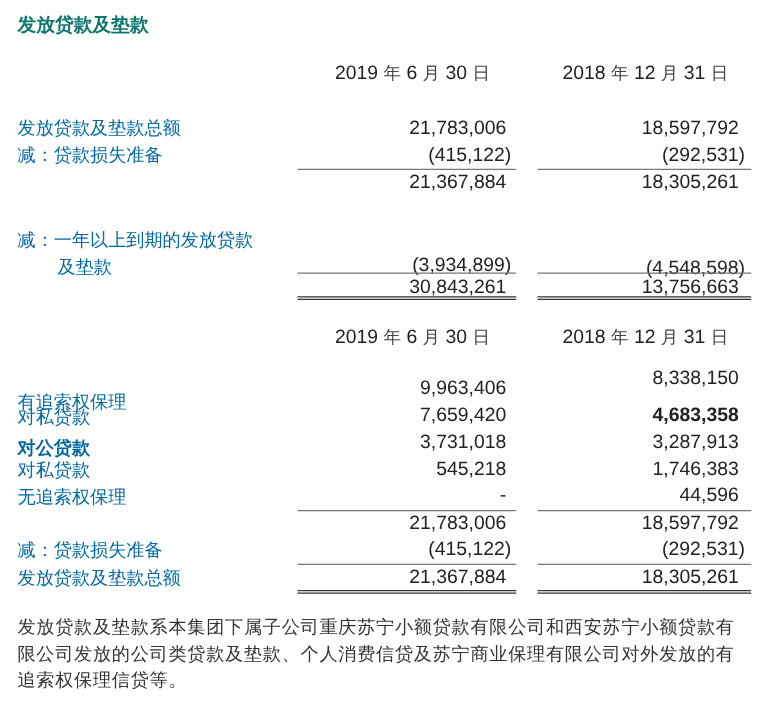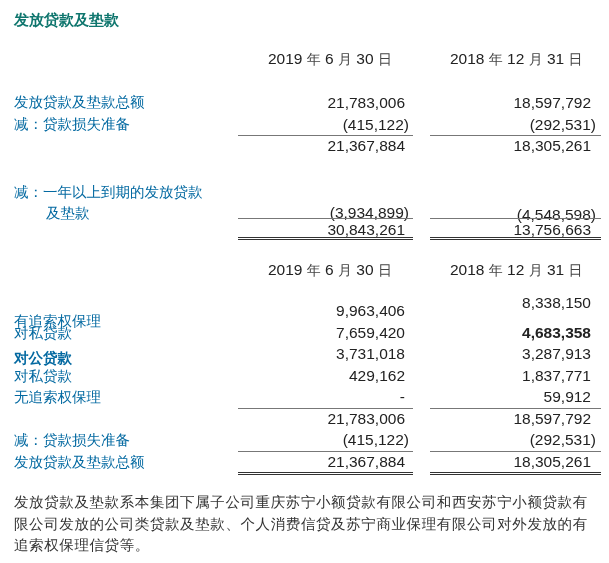--- a/index.html
+++ b/index.html
@@ -76,26 +76,26 @@
 
 <div class="abs lbl" style="top:324px;">对私贷款</div>
 <div class="abs num c1" style="top:324px;">7,659,420</div>
 <div class="abs num c2" style="top:324px;font-weight:bold;">4,683,358</div>
 
 <div class="abs lbl" style="top:349px;font-weight:bold;">对公贷款</div>
 <div class="abs num c1" style="top:345px;">3,731,018</div>
 <div class="abs num c2" style="top:345px;">3,287,913</div>
 
 <div class="abs lbl" style="top:367px;">对私贷款</div>
-<div class="abs num c1" style="top:367px;">429,162</div>
-<div class="abs num c2" style="top:367px;">1,837,771</div>
+<div class="abs num c1" style="top:367px;">545,218</div>
+<div class="abs num c2" style="top:367px;">1,746,383</div>
 
 <div class="abs lbl" style="top:388px;">无追索权保理</div>
 <div class="abs num c1" style="top:388px;">-</div>
-<div class="abs num c2" style="top:388px;">59,912</div>
+<div class="abs num c2" style="top:388px;">44,596</div>
 
 <div class="line thin l1" style="top:408px;"></div>
 <div class="line thin l2" style="top:408px;"></div>
 
 <div class="abs num c1" style="top:410px;">21,783,006</div>
 <div class="abs num c2" style="top:410px;">18,597,792</div>
 
 <div class="abs lbl" style="top:431px;">减：贷款损失准备</div>
 <div class="abs num c1p" style="top:431px;">(415,122)</div>
 <div class="abs num c2p" style="top:431px;">(292,531)</div>

